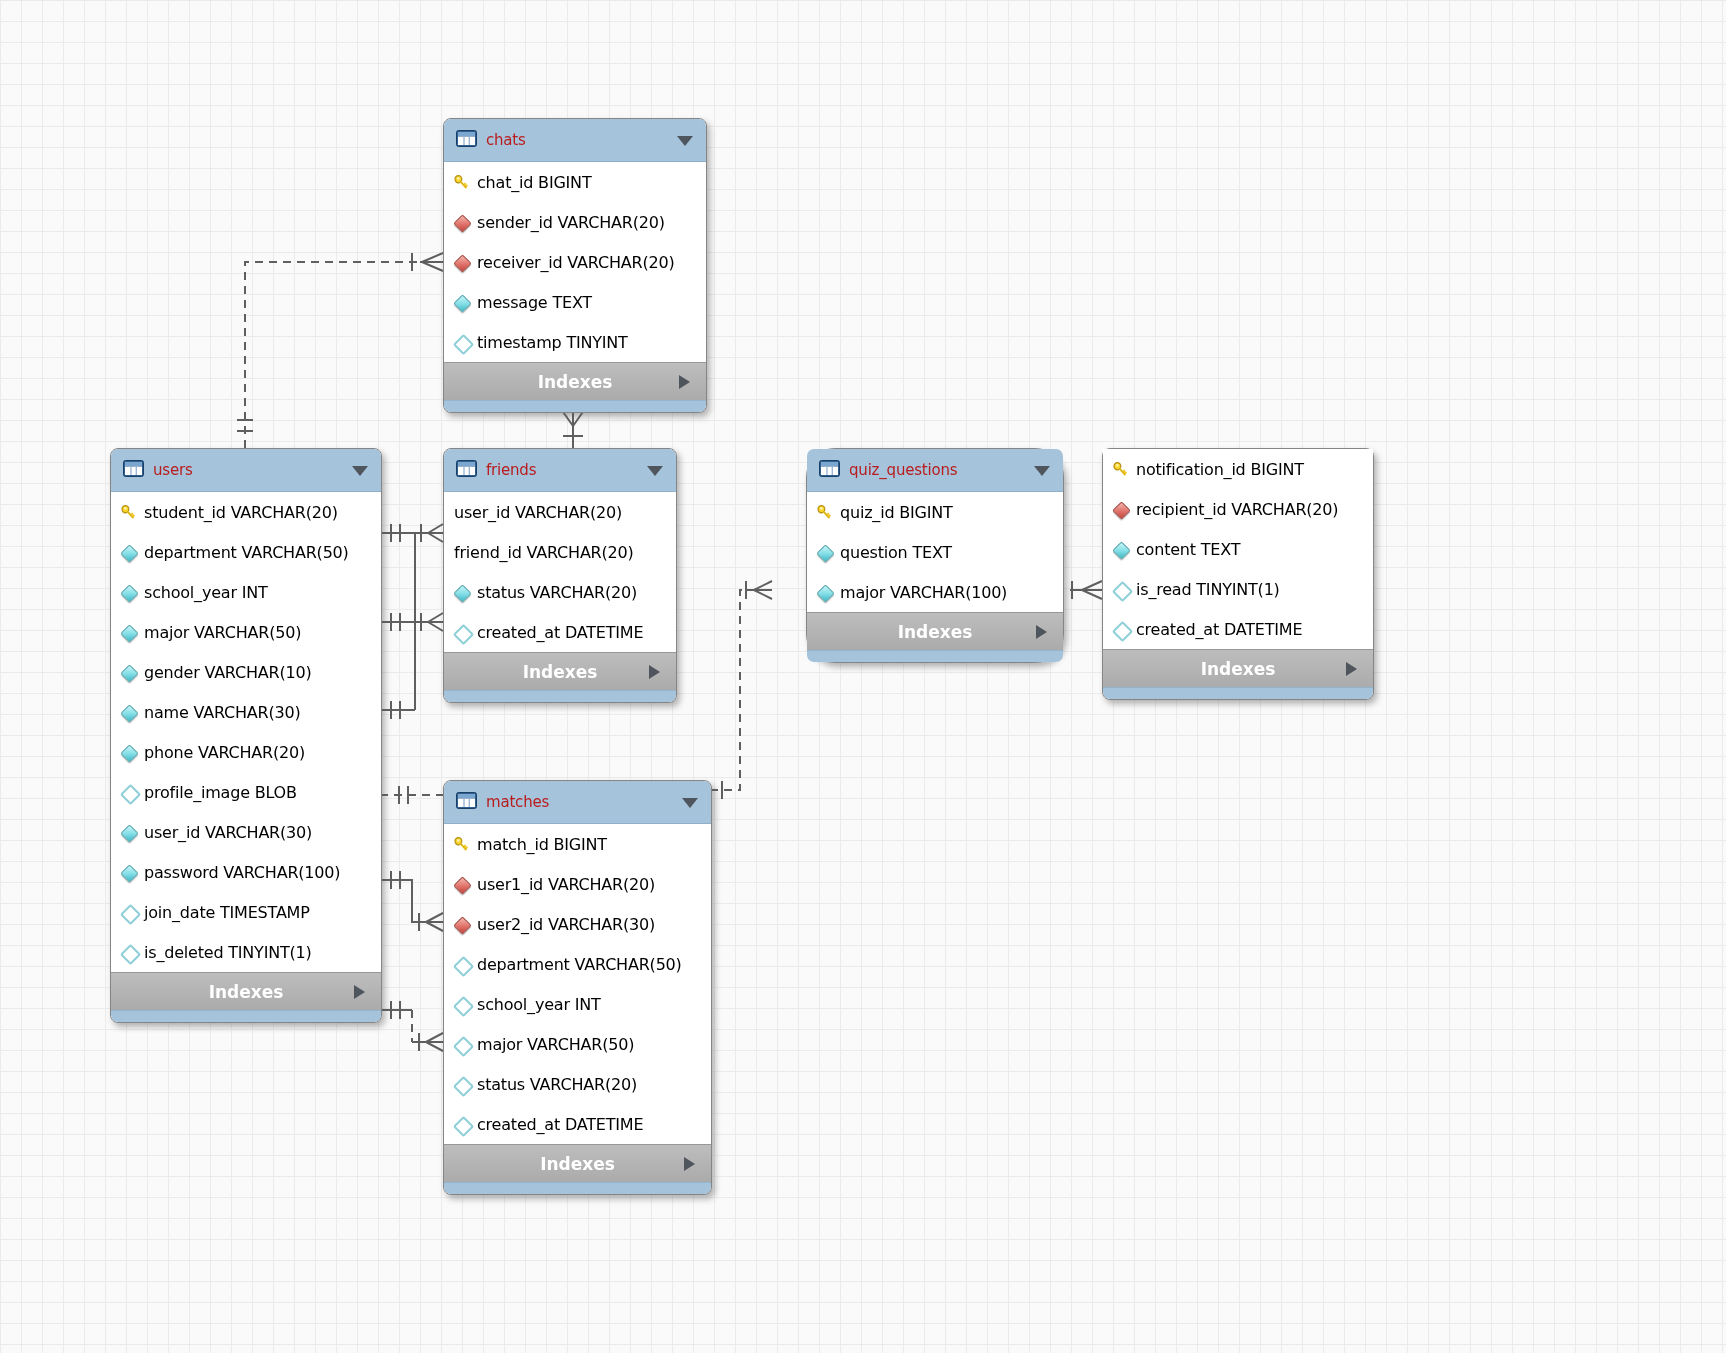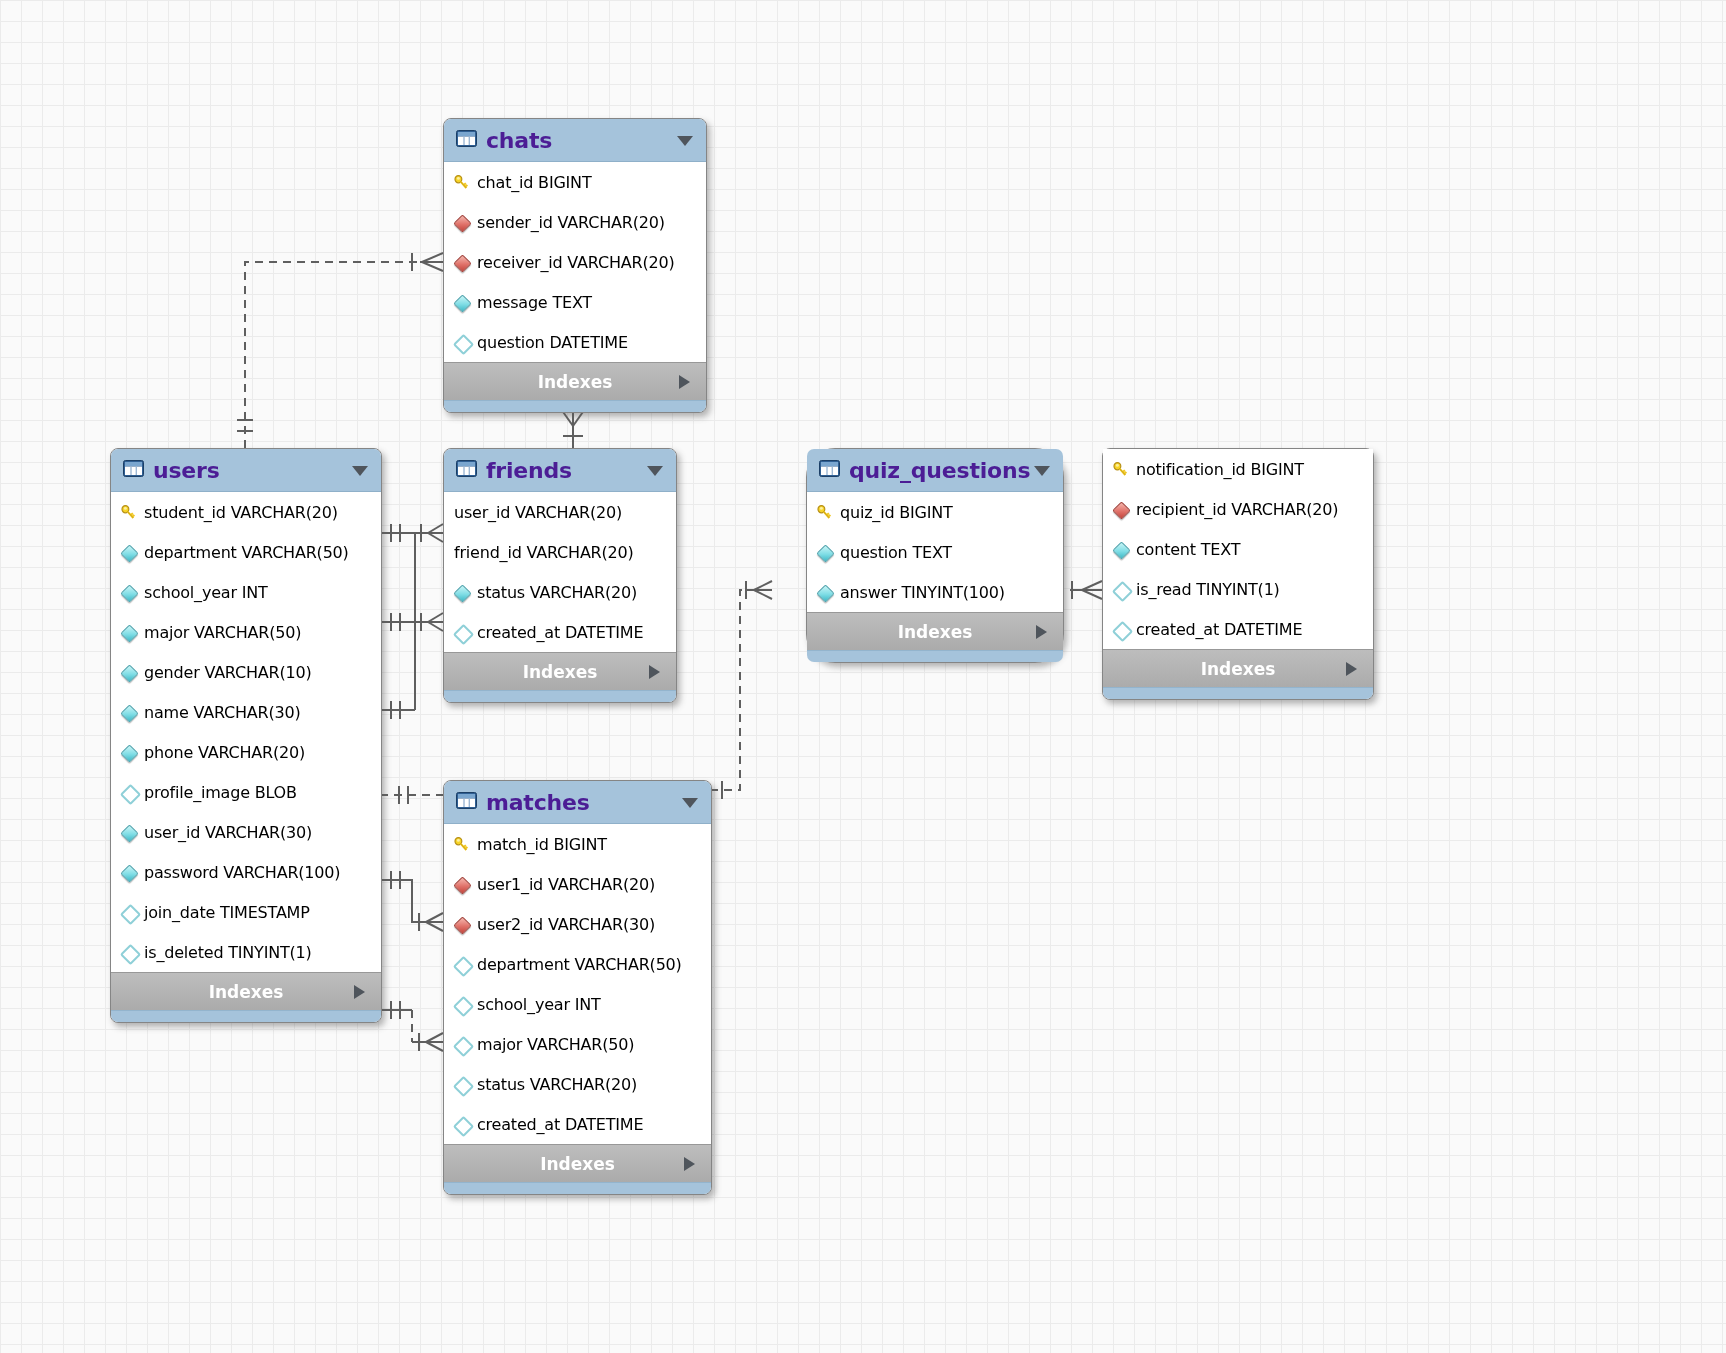--- a/index.html
+++ b/index.html
@@ -19,21 +19,21 @@
     position:absolute;z-index:2;display:flex;flex-direction:column;
     border:1px solid #858585;border-radius:8px;
     box-shadow:3px 4px 6px rgba(90,90,90,.45);
     background:#fff;
   }
   .tbl-header{
     height:42px;flex:0 0 42px;display:flex;align-items:center;gap:9px;
     background:#a5c3db;border-bottom:1px solid #8fb0c9;
     border-radius:7px 7px 0 0;padding:0 12px;position:relative;
   }
-  .tbl-title{font-size:22px;font-weight:bold;color:#4c1d95;letter-spacing:-.2px;}
+  .tbl-title{font-size:15px;font-weight:normal;color:#b91c1c;letter-spacing:-.2px;}
   .tbl-caret{
     position:absolute;right:13px;top:17px;width:0;height:0;
     border-left:8px solid transparent;border-right:8px solid transparent;
     border-top:10px solid #4f555c;
   }
   .tbl-body{background:#fff;}
   .tbl-row{height:40px;display:flex;align-items:center;gap:8px;padding:0 10px;}
   .tbl-row .lbl{font-size:16px;color:#000;white-space:nowrap;letter-spacing:-.2px;}
   .ic{flex:0 0 15px;width:15px;height:15px;position:relative;}
   .diamond{
@@ -184,21 +184,21 @@
         <div class="tbl-row">
           <span class="ic">
             <span class="diamond filled" style="display: block;"></span>
           </span>
           <span class="lbl">message TEXT</span>
         </div>
         <div class="tbl-row">
           <span class="ic">
             <span class="diamond hollow" style="display: block;"></span>
           </span>
-          <span class="lbl">question DATETIME</span>
+          <span class="lbl">timestamp TINYINT</span>
         </div>
       </div>
       <div class="tbl-indexes">
         <span class="idx-label">Indexes</span>
         <span class="idx-arrow"></span>
       </div>
       <div class="tbl-strip"></div>
     </div>
     <div class="db-table" style="left: 110px; top: 448px; width: 270px;">
       <div class="tbl-header">
@@ -358,21 +358,21 @@
         <div class="tbl-row">
           <span class="ic">
             <span class="diamond filled" style="display: block;"></span>
           </span>
           <span class="lbl">question TEXT</span>
         </div>
         <div class="tbl-row">
           <span class="ic">
             <span class="diamond filled" style="display: block;"></span>
           </span>
-          <span class="lbl">answer TINYINT(100)</span>
+          <span class="lbl">major VARCHAR(100)</span>
         </div>
       </div>
       <div class="tbl-indexes">
         <span class="idx-label">Indexes</span>
         <span class="idx-arrow"></span>
       </div>
       <div class="tbl-strip"></div>
     </div>
     <div class="db-table" style="left: 1102px; top: 448px; width: 270px;">
       <div class="tbl-body">

